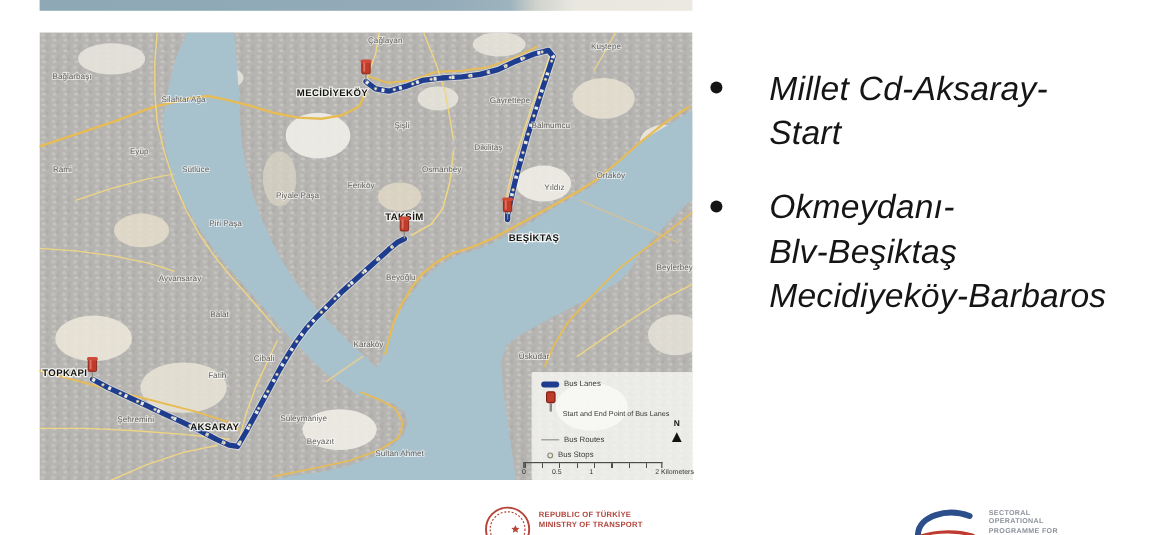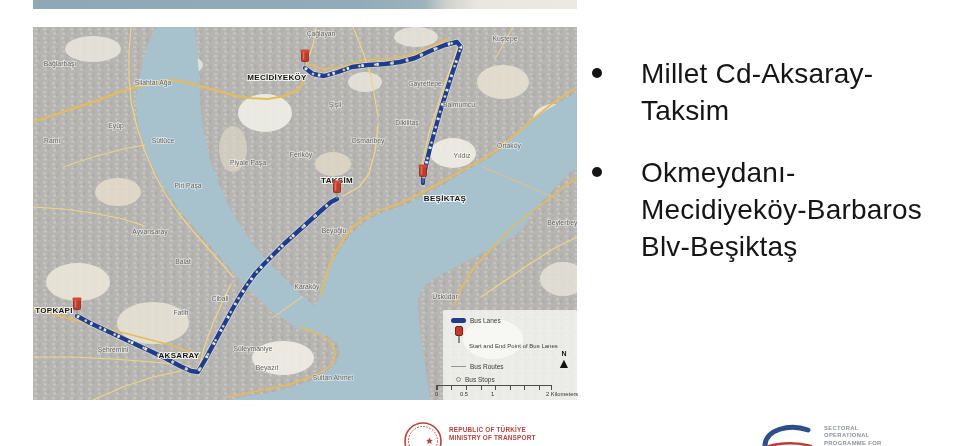--- a/index.html
+++ b/index.html
@@ -23,21 +23,21 @@
   .north{position:absolute;left:112px;top:40px;width:18px;text-align:center;color:#111;}
   .north .n{font-size:7px;font-weight:bold;line-height:7px;}
   .north .arrow{font-size:14px;line-height:13px;}
   .scalebar{position:absolute;left:-7px;top:75px;width:116px;}
   .scalebar .bar{height:4px;border-top:1.2px solid #4c4c4a;border-left:1px solid #4c4c4a;border-right:1px solid #4c4c4a;
      background:repeating-linear-gradient(90deg,#4c4c4a 0 1px,transparent 1px 14.5px);}
   .scalebar .nums{position:relative;height:8px;font-size:5.8px;color:#333;}
   .scalebar .nums span{position:absolute;top:1px;white-space:nowrap;}
   
   .bullets{position:absolute;left:583px;top:55px;width:372px;color:#151515;}
-  .bullet-row{position:relative;padding-left:58px;font-size:28px;line-height:37px;letter-spacing:.2px;}
+  .bullet-row{position:relative;padding-left:58px;font-size:28px;line-height:37px;letter-spacing:.2px;font-style:italic;}
   .bullet-row + .bullet-row{margin-top:25px;}
   .bullet-dot{position:absolute;left:9px;top:13px;width:10px;height:10px;border-radius:50%;background:#151515;}
   
   .ministry{position:absolute;left:403px;top:421px;display:flex;align-items:flex-start;gap:6px;}
   .ministry .txt{margin-top:5px;font-size:6.4px;font-weight:bold;color:#b0443c;line-height:8px;letter-spacing:.2px;white-space:nowrap;}
   .programme{position:absolute;left:753px;top:421px;display:flex;align-items:flex-start;gap:5px;}
   .programme .txt{margin-top:4px;font-size:5.9px;font-weight:bold;color:#8d929c;line-height:7.4px;letter-spacing:.3px;white-space:nowrap;}
   
   text.lbl{font-family:"Liberation Sans",sans-serif;font-size:6.8px;fill:#63625e;
     paint-order:stroke;stroke:#ffffff;stroke-width:1.6px;stroke-opacity:.55;text-anchor:middle;}
@@ -257,27 +257,27 @@
         <span style="left:110px;">2 Kilometers</span>
       </div>
     </div>
   </div>
 </div>
 
 <div class="bullets" id="bullets">
     <div class="bullet-row">
       <span class="bullet-dot"></span>
       <div>Millet Cd-Aksaray-</div>
-      <div>Taksim</div>
+      <div>Start</div>
     </div>
     <div class="bullet-row">
       <span class="bullet-dot"></span>
       <div>Okmeydanı-</div>
+      <div>Blv-Beşiktaş</div>
       <div>Mecidiyeköy-Barbaros</div>
-      <div>Blv-Beşiktaş</div>
     </div>
   </div>
 
 <div class="ministry">
   <svg width="40" height="40" viewBox="0 0 40 40">
     <circle cx="20" cy="20" r="18" fill="#fff" stroke="#b5443a" stroke-width="1.6"></circle>
     <circle cx="20" cy="20" r="14.5" fill="none" stroke="#b5443a" stroke-width="1" stroke-dasharray="1.6 1.5"></circle>
     <path d="M24 10.5 A9.5 9.5 0 1 0 24 29.5 A7.6 7.6 0 1 1 24 10.5 Z" fill="#b5443a"></path>
     <path d="M26.5 16.6 l1 2.2 2.4 .2 -1.8 1.6 .55 2.35 -2.15 -1.3 -2.15 1.3 .55 -2.35 -1.8 -1.6 2.4 -.2 Z" fill="#b5443a"></path>
   </svg>

